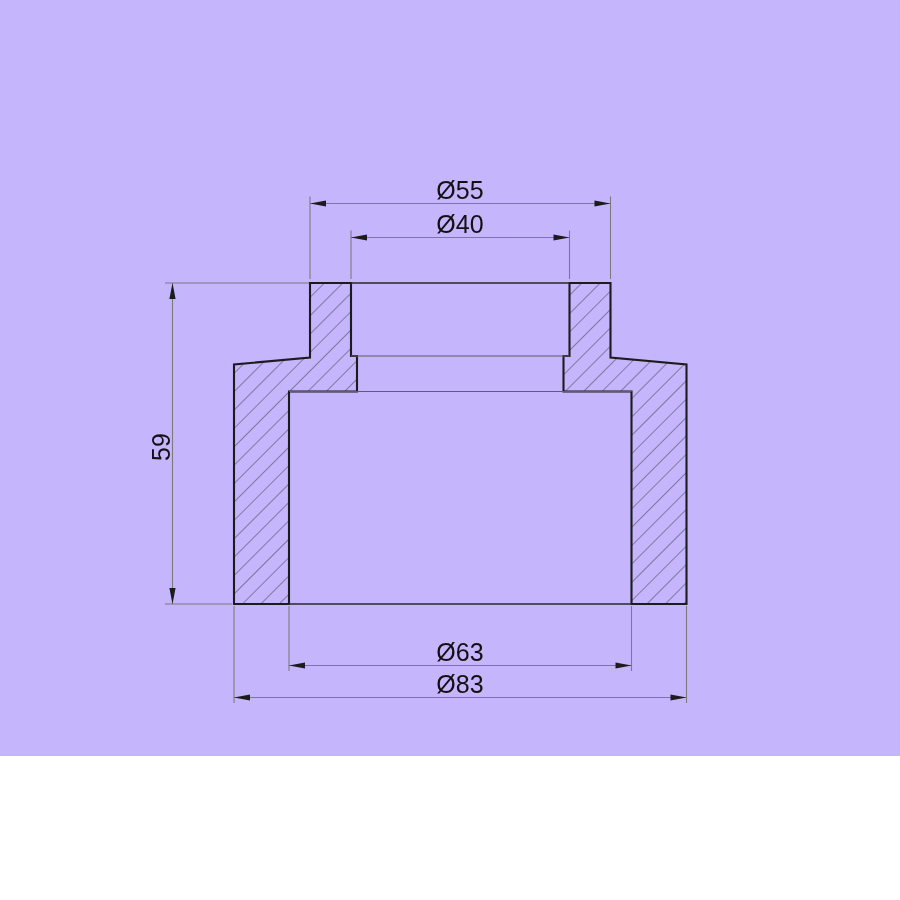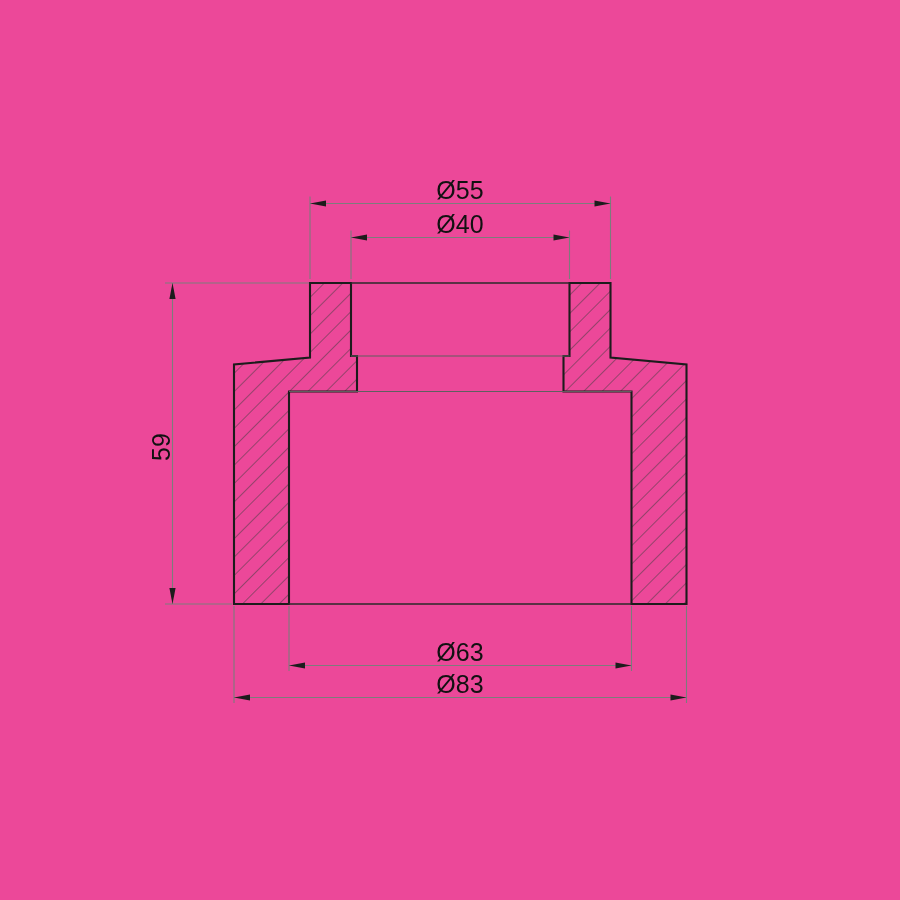--- a/index.html
+++ b/index.html
@@ -6,22 +6,22 @@
     margin: 0;
     padding: 0;
     width: 900px;
     height: 900px;
     background: #ffffff;
     overflow: hidden;
     font-family: "Liberation Sans", sans-serif;
   }
   .canvas {
     width: 900px;
-    height: 900px;
-    background: #ec4899;
+    height: 756px;
+    background: #c4b5fd;
   }
   svg { display: block; }
 
   .part-outline {
     fill: url(#hatch-pattern);
     stroke: #1c1c1c;
     stroke-width: 2.1;
     stroke-linejoin: miter;
   }
   .rim-edge {

